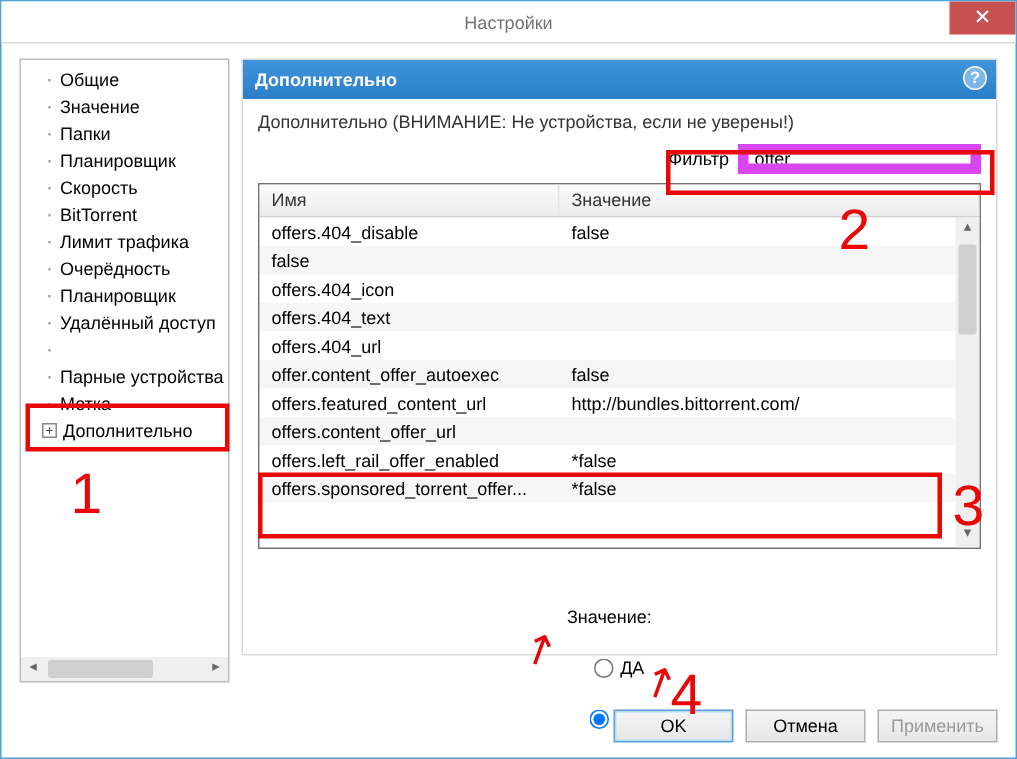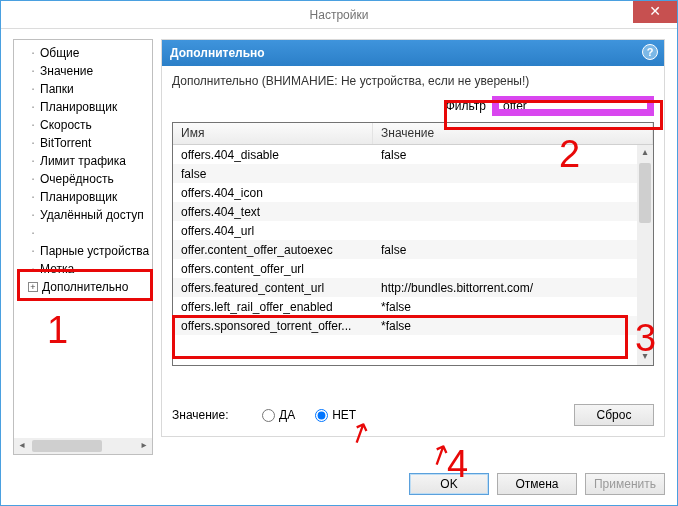--- a/index.html
+++ b/index.html
@@ -230,20 +230,21 @@
   }
   .vscrollbar .bottom { position: absolute; bottom: 0; left: 0; }
 
   .value-row {
     position: absolute;
     bottom: 10px; left: 10px; right: 10px;
     display: flex;
     align-items: center;
     gap: 20px;
     height: 22px;
+    flex-direction: column;
   }
   .value-label { min-width: 70px; }
   .radio-wrap { display: flex; align-items: center; gap: 4px; }
   .radio-wrap input { margin: 0; }
   .reset-btn {
     margin-left: auto;
     height: 22px;
     min-width: 80px;
     border: 1px solid #adadad;
     background: linear-gradient(#f5f5f5, #e6e6e6);
@@ -405,26 +406,26 @@
                   </div>
                   <div class="tr">
                     <div class="td col-name">offers.404_url</div>
                     <div class="td col-val"></div>
                   </div>
                   <div class="tr">
                     <div class="td col-name">offer.content_offer_autoexec</div>
                     <div class="td col-val">false</div>
                   </div>
                   <div class="tr">
+                    <div class="td col-name">offers.featured_content_url</div>
+                    <div class="td col-val">http://bundles.bittorrent.com/</div>
+                  </div>
+                  <div class="tr">
                     <div class="td col-name">offers.content_offer_url</div>
                     <div class="td col-val"></div>
-                  </div>
-                  <div class="tr">
-                    <div class="td col-name">offers.featured_content_url</div>
-                    <div class="td col-val">http://bundles.bittorrent.com/</div>
                   </div>
                   <div class="tr">
                     <div class="td col-name">offers.left_rail_offer_enabled</div>
                     <div class="td col-val">*false</div>
                   </div>
                   <div class="tr">
                     <div class="td col-name">offers.sponsored_torrent_offer...</div>
                     <div class="td col-val">*false</div>
                   </div>
                 </div>

